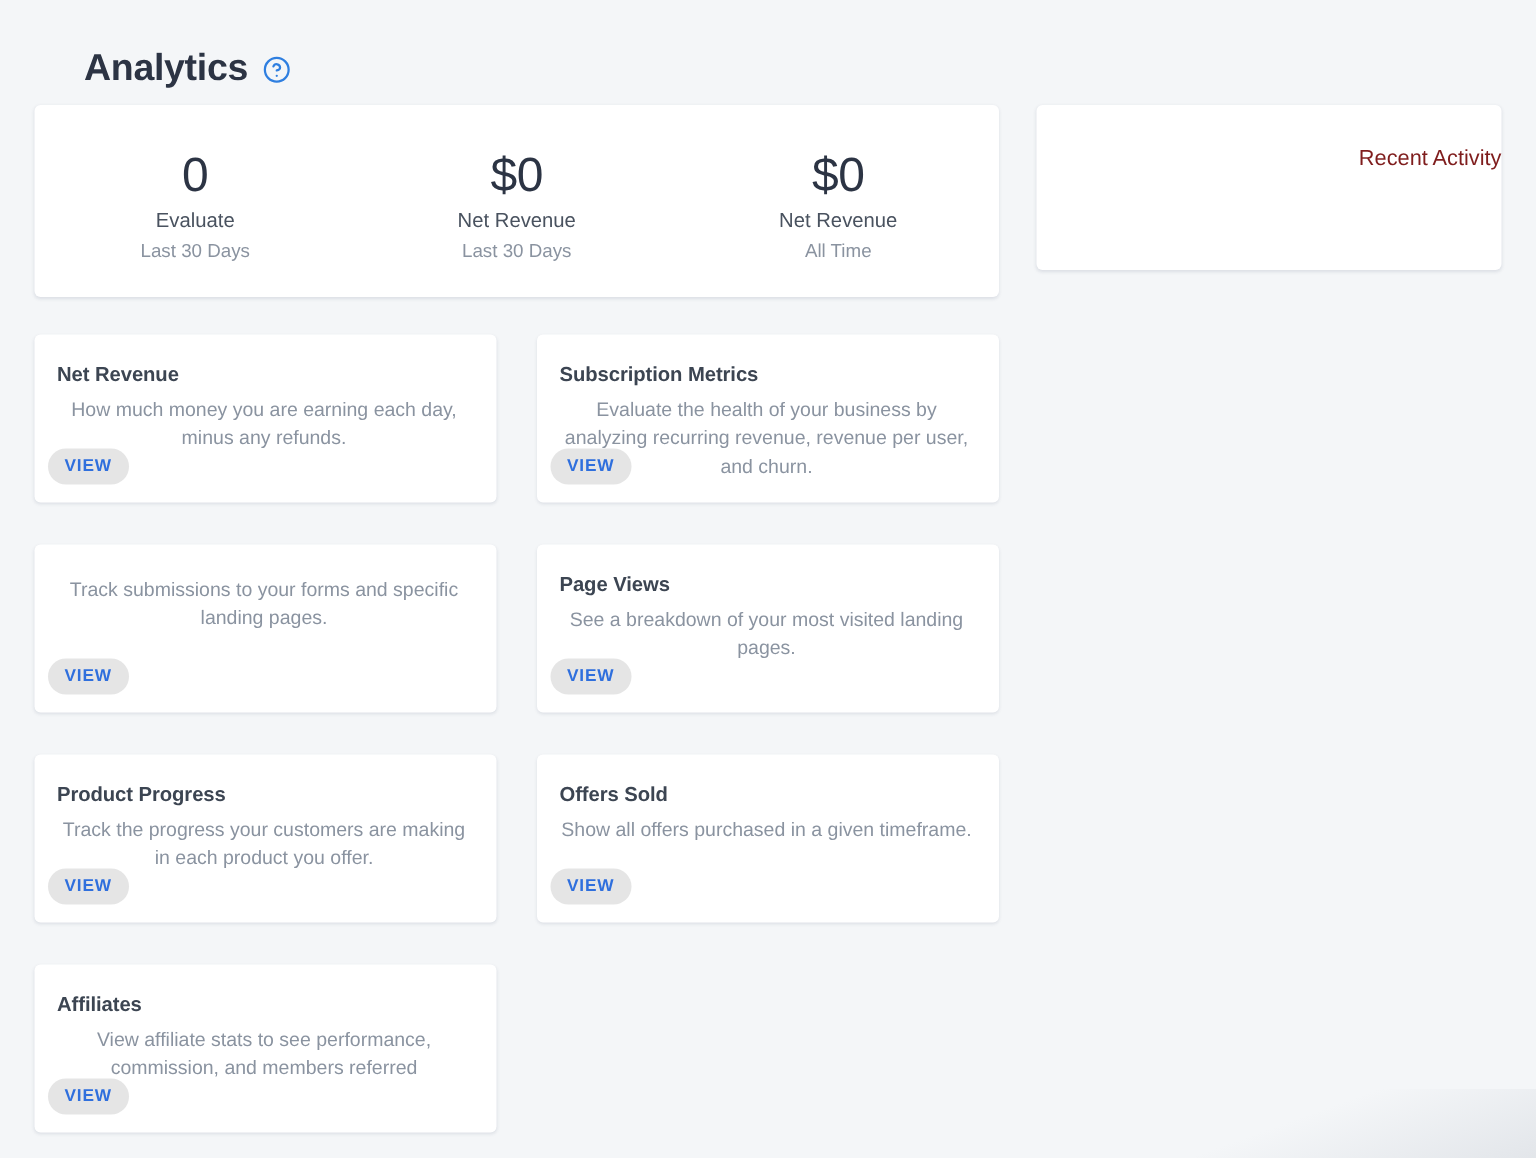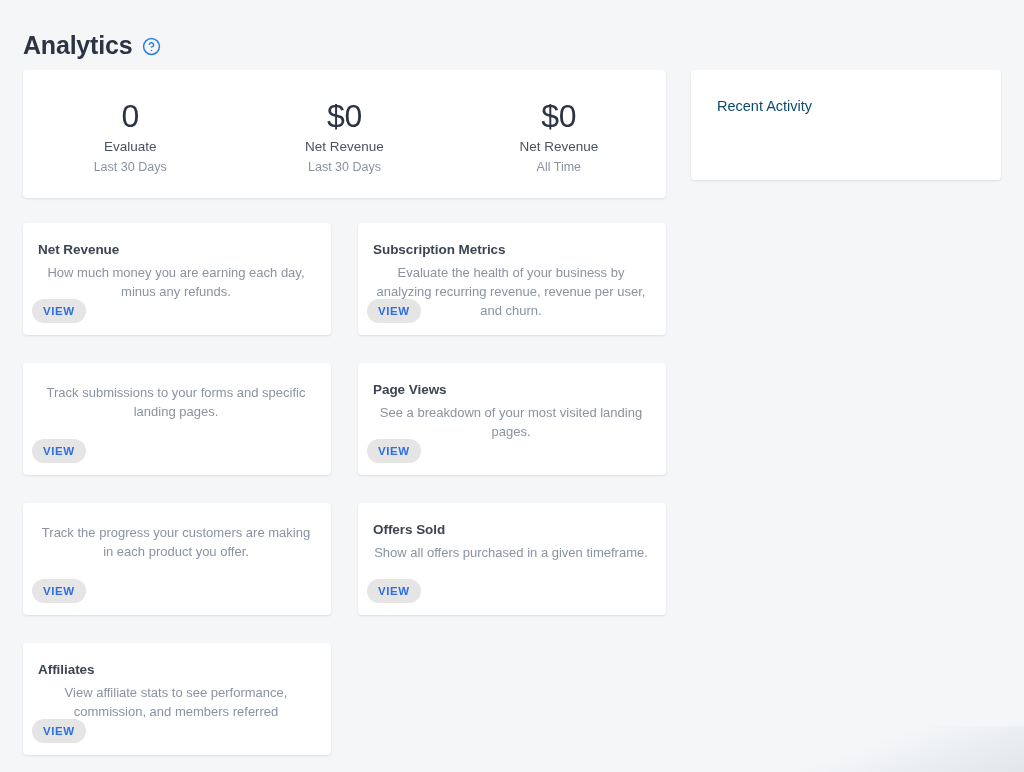--- a/index.html
+++ b/index.html
@@ -25,20 +25,21 @@
     padding: 20px 0 0 23px;
     height: 70px;
   }
 
   .page-title {
     font-size: 25px;
     font-weight: bold;
     color: #2c3444;
     letter-spacing: -0.2px;
     line-height: 30px;
+    margin-left: 33px;
   }
 
   .help-icon {
     display: inline-flex;
     align-items: center;
     justify-content: center;
     width: 19px;
     height: 19px;
     margin-top: 3px;
     cursor: pointer;
@@ -99,22 +100,23 @@
 
   
   .activity-card {
     width: 310px;
     height: 110px;
     padding: 28px 0 0 26px;
   }
 
   .activity-title {
     font-size: 14.5px;
-    color: #0c4a6e;
+    color: #7f1d1d;
     font-weight: normal;
+    text-align: right;
   }
 
   
   .grid {
     display: flex;
     flex-wrap: wrap;
     gap: 28px 27px;
     width: 672px;
     margin-top: 25px;
   }
@@ -237,20 +239,21 @@
       <button class="view-button">VIEW</button>
     </div>
 
     <div class="card report-card">
       <div class="report-title">Page Views</div>
       <div class="report-desc">See a breakdown of your most visited landing pages.</div>
       <button class="view-button">VIEW</button>
     </div>
 
     <div class="card report-card">
+      <div class="report-title">Product Progress</div>
       <div class="report-desc">Track the progress your customers are making in each product you offer.</div>
       <button class="view-button">VIEW</button>
     </div>
 
     <div class="card report-card">
       <div class="report-title">Offers Sold</div>
       <div class="report-desc">Show all offers purchased in a given timeframe.</div>
       <button class="view-button">VIEW</button>
     </div>
 

